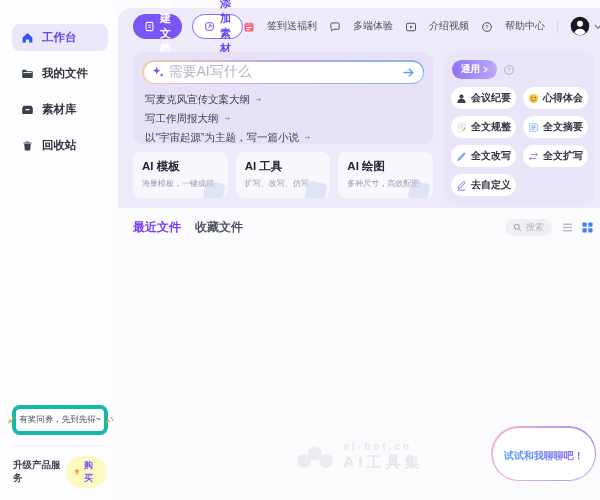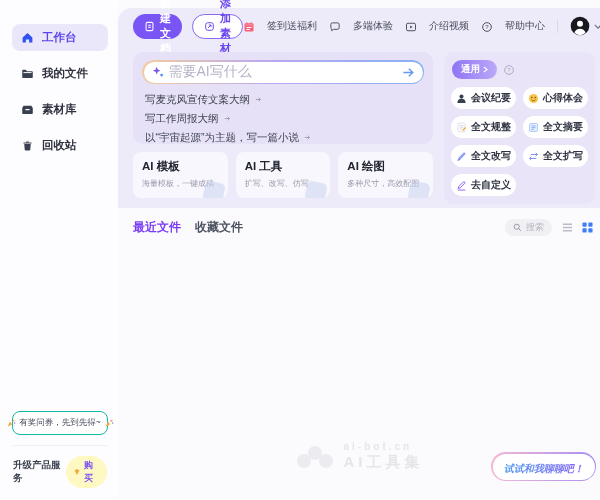--- a/index.html
+++ b/index.html
@@ -7,21 +7,21 @@
   body { font-family:"Liberation Sans", sans-serif; background:#ffffff; position:relative; }
   svg { display:block; }
 
   
   .sidebar { position:absolute; left:0; top:0; bottom:0; width:118px; background:#fdfdff;
              padding:24px 10px 12px 12px; display:flex; flex-direction:column; z-index:3; }
   .side-item { display:flex; align-items:center; gap:8px; padding:6px 9px; border-radius:8px;
                font-size:11.5px; font-weight:700; color:#30333f; margin-bottom:9px; cursor:pointer; }
   .side-item.active { background:#ebe7fb; color:#5b46e8; }
   .side-bottom { margin-top:auto; }
-  .promo-box { border:1px solid #14b8a6; background:#fff; border-radius:8px; padding:5px 14px;
+  .promo-box { border:4px solid #14b8a6; background:#fff; border-radius:8px; padding:5px 14px;
                font-size:8.5px; color:#474b59; display:flex; align-items:center; justify-content:center; gap:3px; white-space:nowrap; }
   .side-divider { height:1px; background:#f0eff5; margin:10px 1px; }
   .upgrade-row { display:flex; align-items:center; justify-content:flex-start; padding:0 1px; }
   .upgrade-label { font-size:9.5px; font-weight:700; color:#3a3f4e; }
   .buy-pill { background:#fef9c3; color:#7b57f0; border-radius:999px; padding:3px 7px; font-size:9px;
               font-weight:700; display:flex; align-items:center; gap:3px; cursor:pointer; }
 
   
   .main { position:absolute; left:118px; top:0; right:0; bottom:0; background:#fbfbfe; }
   .main-top { position:absolute; left:0; right:0; top:8px; height:200px; background:#edeaf9; border-radius:14px 0 0 0; }
@@ -78,21 +78,21 @@
   .empty-text { margin-top:12px; font-size:10px; color:#c3c0d6; }
 
   
   .watermark { position:absolute; left:0; right:0; top:441px; display:flex; align-items:center; justify-content:center; gap:9px; }
   .wm-line1 { font-size:10px; font-weight:700; letter-spacing:3px; color:#e6e5ea; }
   .wm-line2 { font-size:15px; font-weight:800; letter-spacing:4px; color:#e6e5ea; margin-top:1px; }
 
   
   .chat-pill { position:absolute; right:4px; bottom:19px; background:linear-gradient(90deg,#f5b9d4,#a88ef5);
                padding:1.3px; border-radius:999px; cursor:pointer; }
-  .chat-inner { background:#fff; border-radius:999px; padding:4px 11px;font-style:italic; }
+  .chat-inner { background:#fff; border-radius:999px; padding:17px 11px; }
   .chat-label { font-size:10px; font-weight:700; background:linear-gradient(90deg,#4f9bf0,#8a63f3);
                 -webkit-background-clip:text; background-clip:text; -webkit-text-fill-color:transparent; color:#7b6cf6; }
 </style>
 </head>
 <body>
 
 <div class="sidebar">
   <div class="side-item active">
     <span>
         <svg width="13" height="13" viewBox="0 0 16 16">

